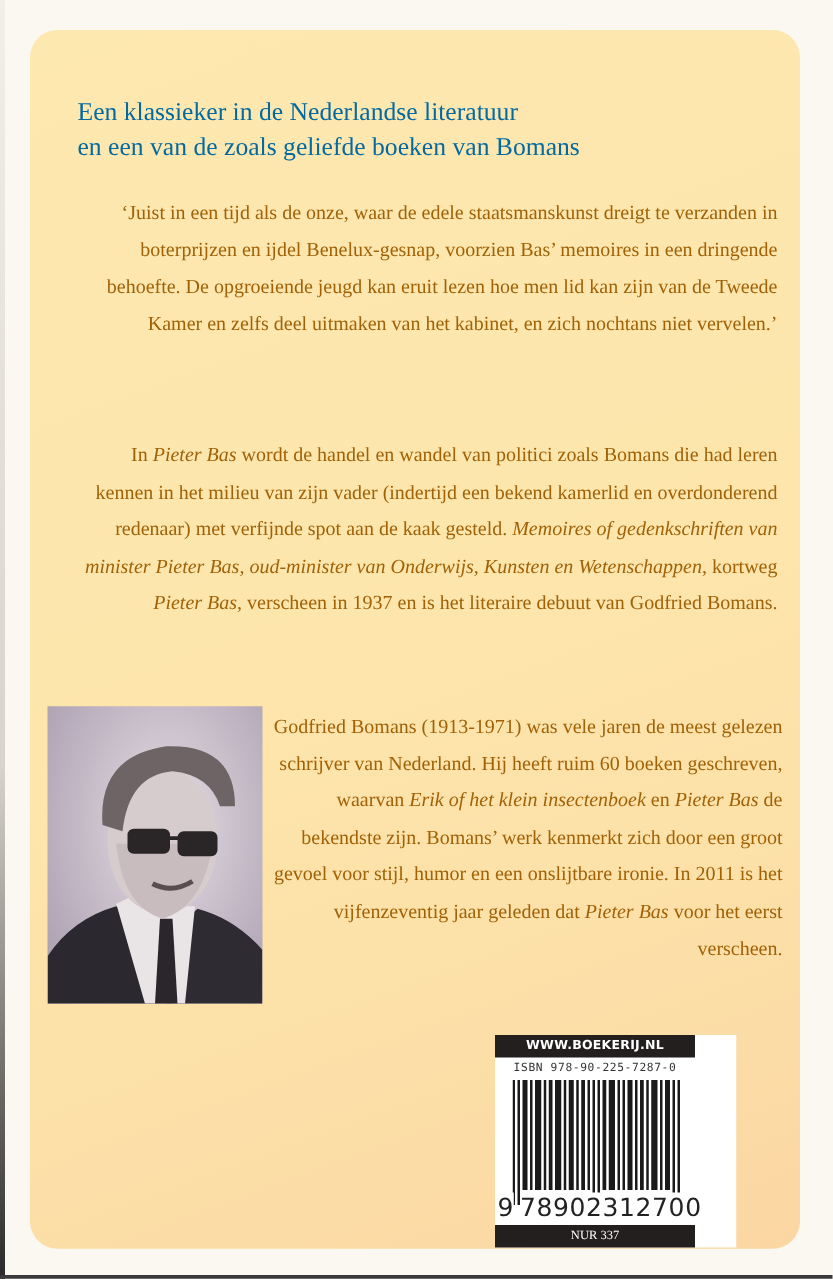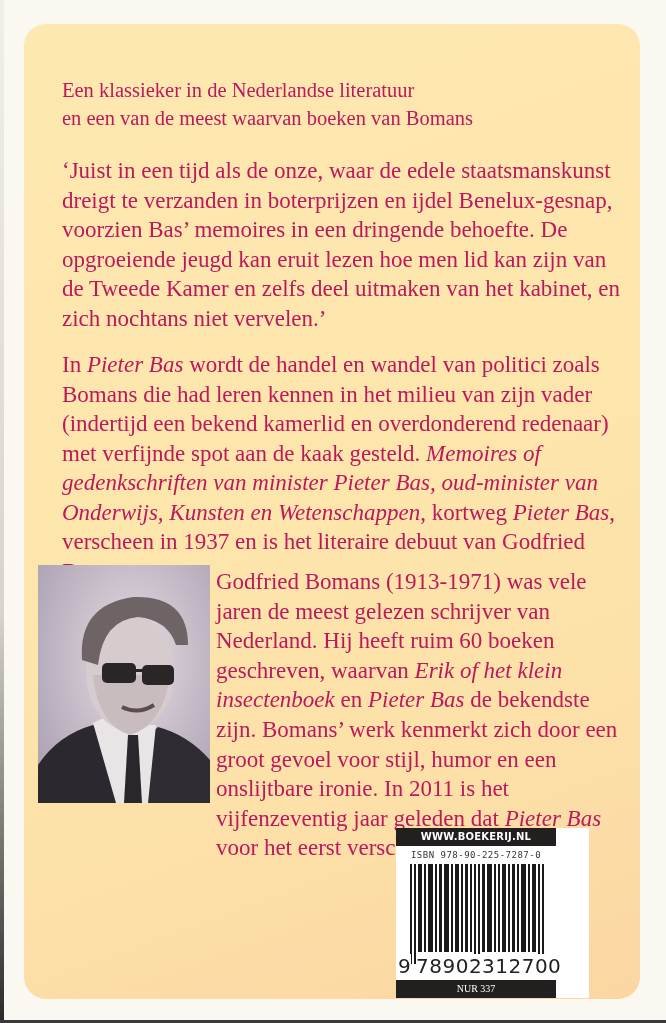--- a/index.html
+++ b/index.html
@@ -10,25 +10,25 @@
   }
   .edge-left { position:absolute; left:0; top:0; width:4px; height:1023px; background:linear-gradient(#f2efe8,#d8d4cc 60%,#2a2a2a); }
   .edge-bottom { position:absolute; left:0; bottom:0; width:666px; height:3px; background:#3a3a3a; }
   .panel {
     position:absolute; left:24px; top:24px; width:616px; height:975px;
     border-radius:22px;
     background:linear-gradient(160deg,#fde8b0 0%,#fde6ac 45%,#fce0a8 75%,#fbd6a2 100%);
   }
   .heading {
     position:absolute; left:62px; top:76px; width:560px;
-    color:#be185d; font-size:20.5px; line-height:28px;
+    color:#0369a1; font-size:20.5px; line-height:28px;
   }
   .body-text {
     position:absolute; left:62px; width:560px;
-    color:#be185d; font-size:23px; line-height:29.5px;
+    color:#a16207; font-size:16px; line-height:29.5px;text-align:right;
   }
   .quote { top:156px; }
   .desc { top:350px; }
   .bio { left:216px; top:567px; width:410px; line-height:29.6px; }
   .photo {
     position:absolute; left:38px; top:565px; width:172px; height:238px;
     background:radial-gradient(ellipse at 55% 40%, #e9e1e6 0%, #cfc5d0 35%, #b7adbc 70%, #a69bab 100%);
     overflow:hidden;
   }
   .photo svg { width:100%; height:100%; display:block; }
@@ -50,21 +50,21 @@
 </head>
 <body>
 
 <div class="edge-left"></div>
 <div class="edge-bottom"></div>
 
 <div class="panel"></div>
 
 <div class="heading">
   <div>Een klassieker in de Nederlandse literatuur</div>
-  <div>en een van de meest waarvan boeken van Bomans</div>
+  <div>en een van de zoals geliefde boeken van Bomans</div>
 </div>
 
 <div class="body-text quote">‘Juist in een tijd als de onze, waar de edele staatsmanskunst dreigt te verzanden in boterprijzen en ijdel Benelux-gesnap, voorzien Bas’ memoires in een dringende behoefte. De opgroeiende jeugd kan eruit lezen hoe men lid kan zijn van de Tweede Kamer en zelfs deel uitmaken van het kabinet, en zich nochtans niet vervelen.’</div>
 
 <div class="body-text desc"><span>In </span><i>Pieter Bas</i><span> wordt de handel en wandel van politici zoals Bomans die had leren kennen in het milieu van zijn vader (indertijd een bekend kamerlid en overdonderend redenaar) met verfijnde spot aan de kaak gesteld. </span><i>Memoires of gedenkschriften van minister Pieter Bas, oud-minister van Onderwijs, Kunsten en Wetenschappen</i><span>, kortweg </span><i>Pieter Bas</i><span>, verscheen in 1937 en is het literaire debuut van Godfried Bomans.</span></div>
 
 <div class="photo">
   <svg viewBox="0 0 172 238" xmlns="http://www.w3.org/2000/svg">
 
     <path d="M0 200 Q20 170 55 160 L80 175 L100 238 L0 238 Z" fill="#2c2830"></path>

